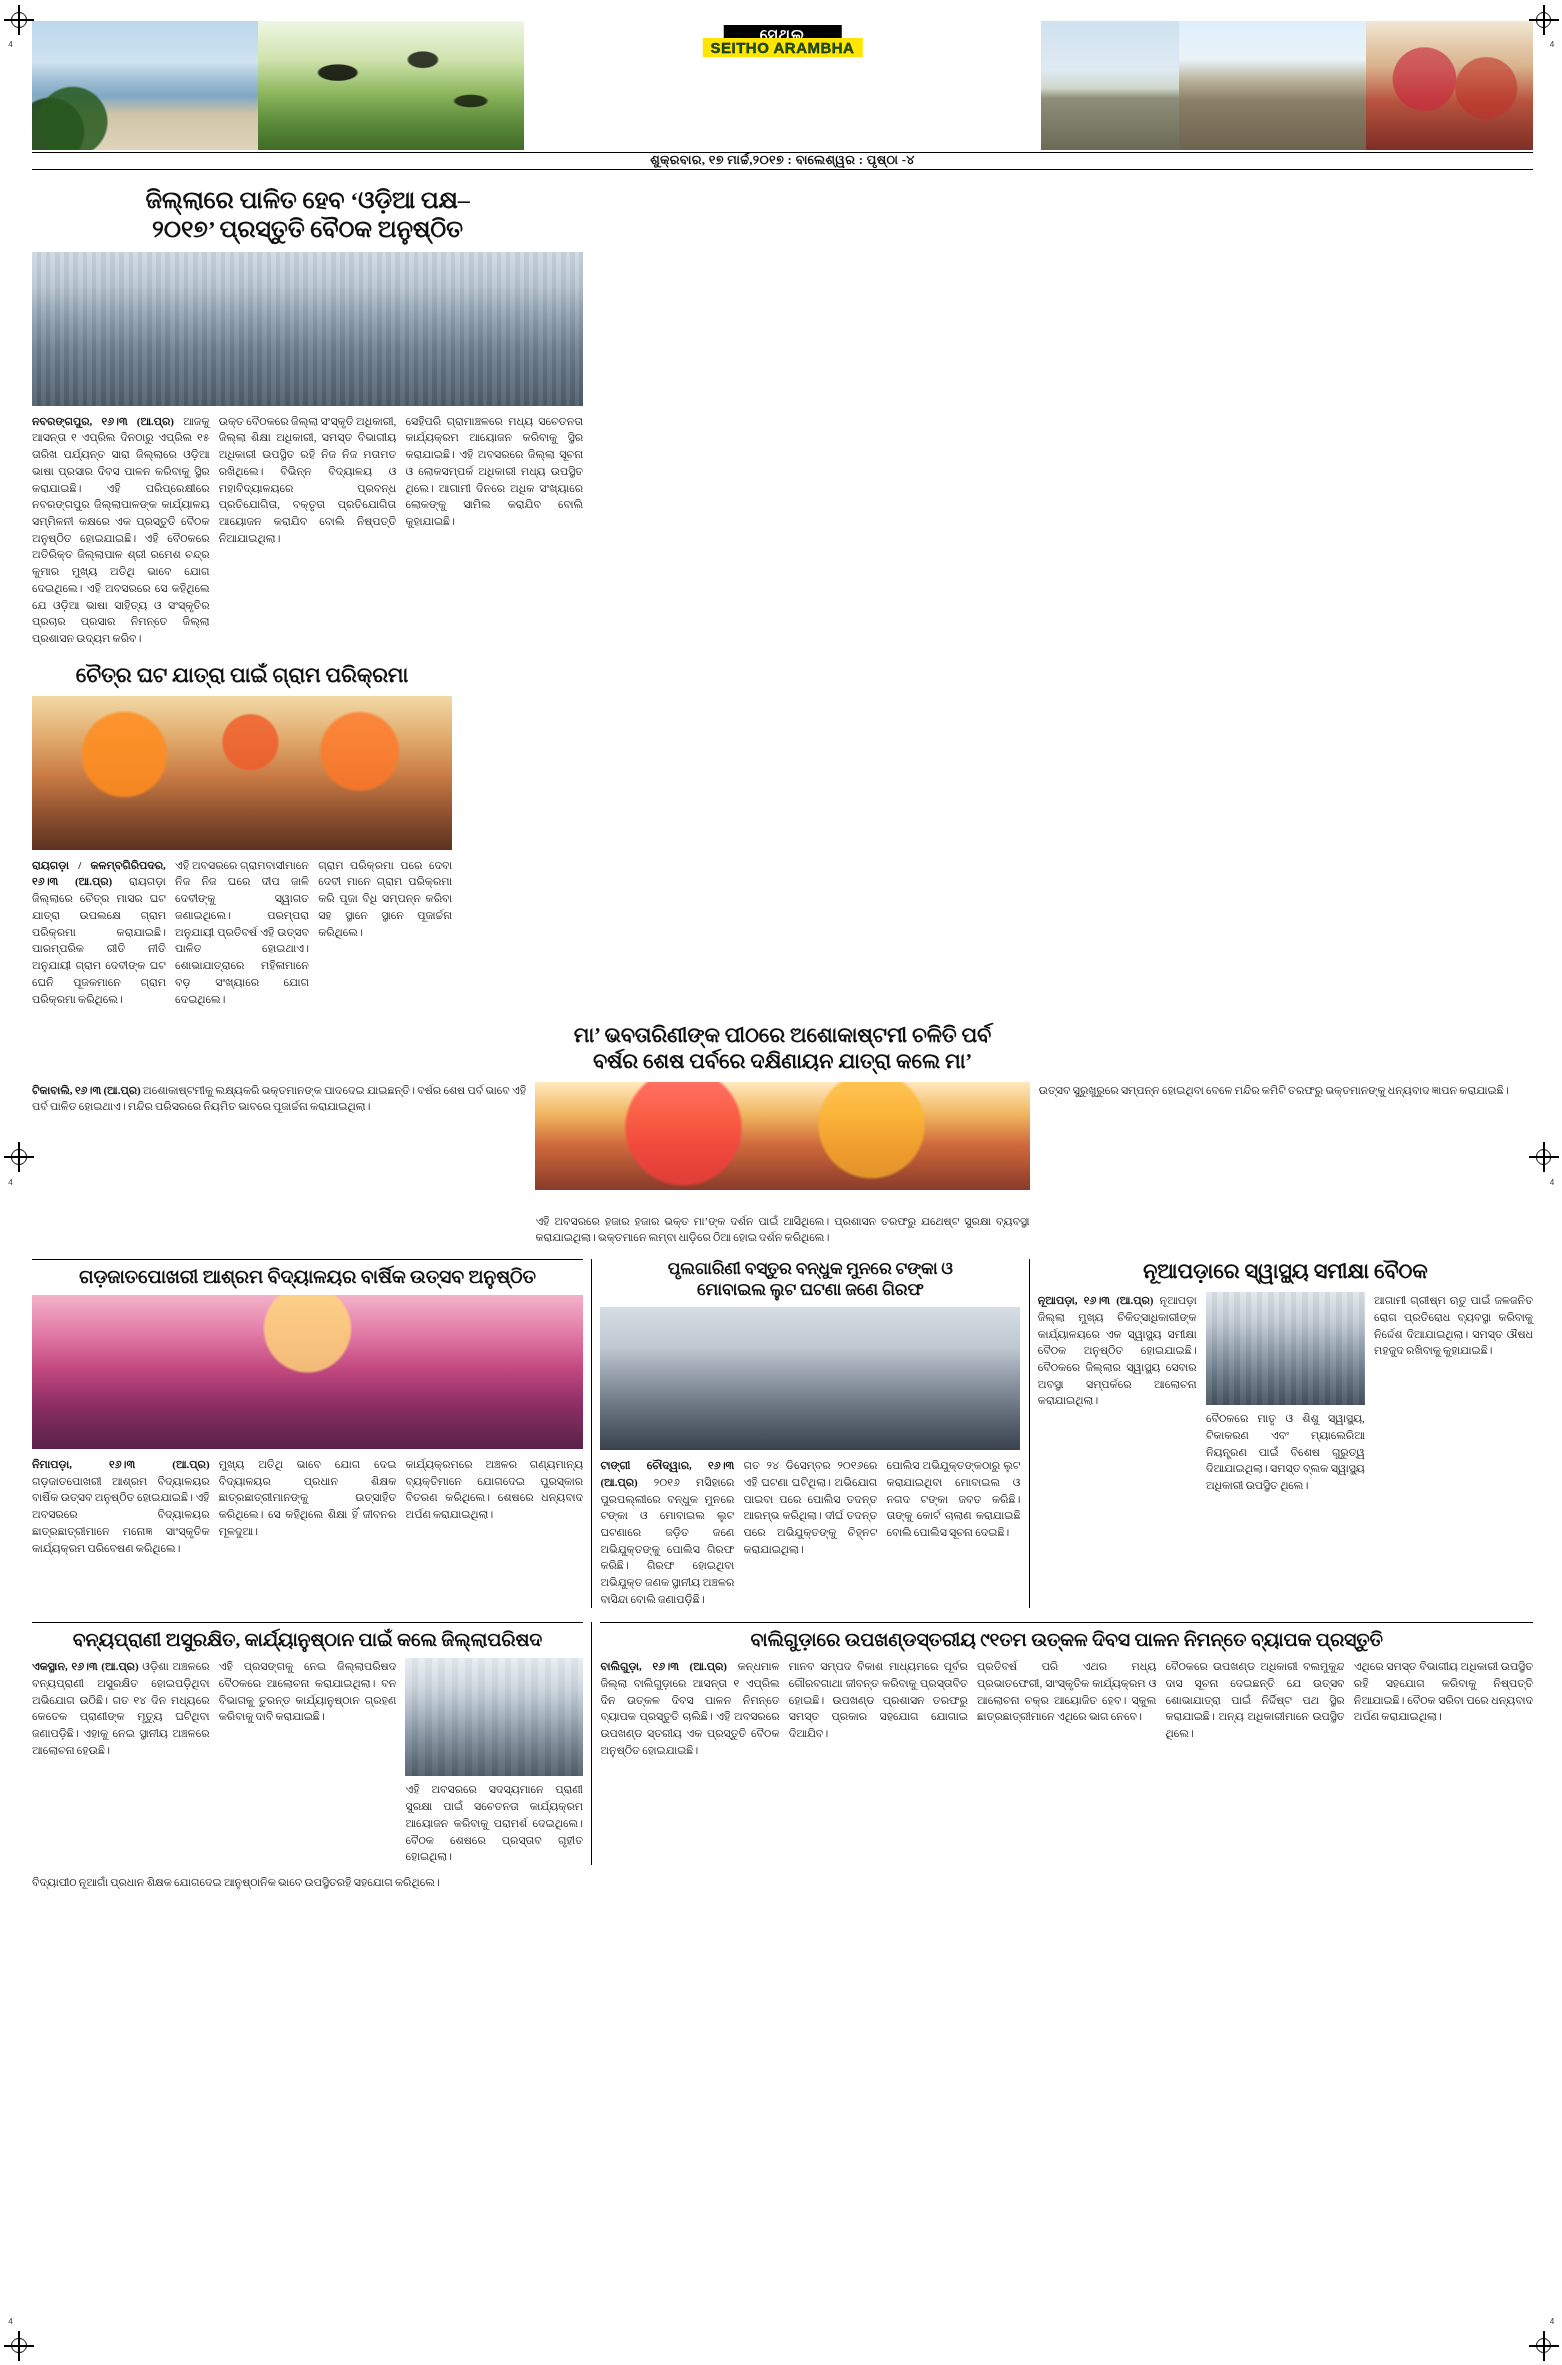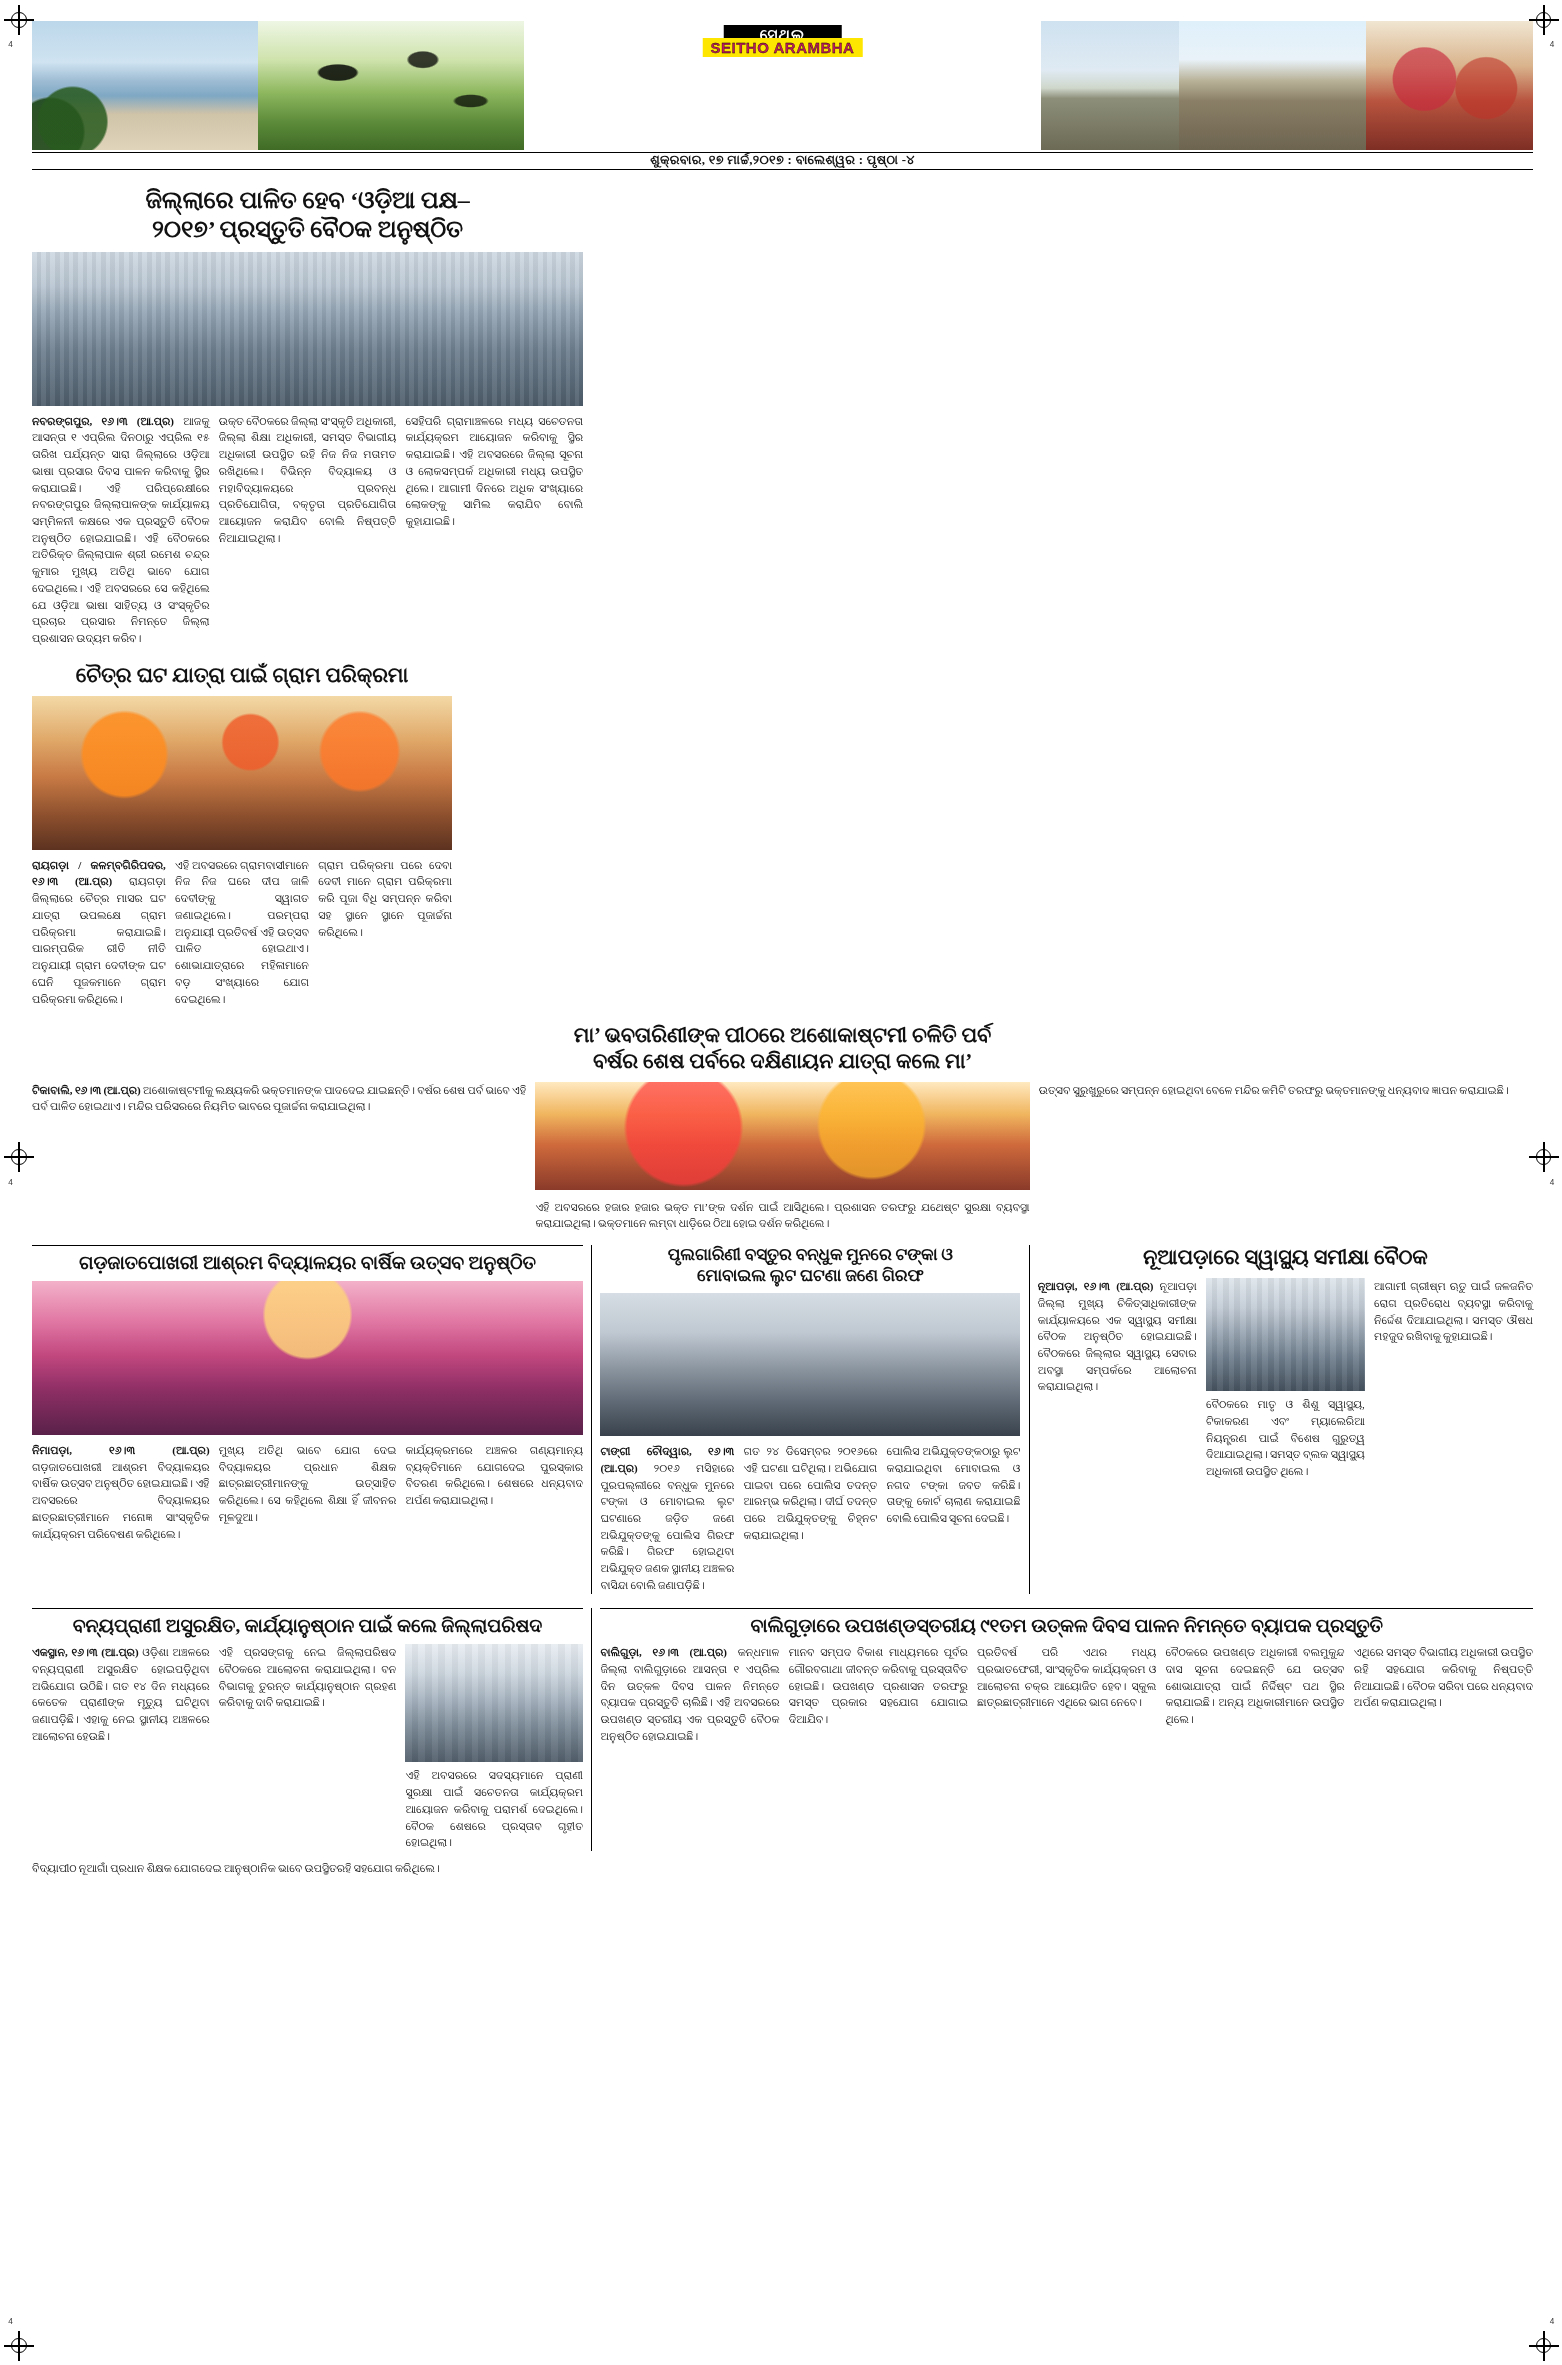--- a/index.html
+++ b/index.html
@@ -71,21 +71,21 @@
   .logo-top {
     background:#000; color:#fff; font-family:"Liberation Sans", sans-serif;
     font-weight:bold; font-size:15.4px; letter-spacing:1px;
     padding:2px 36px 3.1px; display:inline-block; line-height:1.05;
   }
   .logo-main {
     font-family:"Liberation Serif", serif; font-weight:bold;
     font-size:86px; line-height:.88; letter-spacing:-2px; margin-top:1px; color:#000;
   }
   .logo-tag {
-    display:inline-block; background:#ffe600; color:#be185d;
+    display:inline-block; background:#ffe600; color:#14532d;
     font-family:"Liberation Sans", sans-serif; font-weight:bold; font-size:15px;
     letter-spacing:0.5px; padding:1px 8.2px; margin-top:-13.3px; position:relative; z-index:4;
     -webkit-text-stroke:0.3px #000;
   }
 
   
   .datebar {
     position:absolute; left:0; right:0; top:131px; height:18px;
     border-top:1.5px solid #000; border-bottom:1.5px solid #000;
     display:flex; align-items:center; justify-content:center;
@@ -257,21 +257,21 @@
     <div style="flex:1 1 0; min-width:0;">
       <div class="hl lg">ମା’ ଭବତାରିଣୀଙ୍କ ପୀଠରେ ଅଶୋକାଷ୍ଟମୀ ଚଳିତି ପର୍ବ</div>
       <div class="hl lg">ବର୍ଷର ଶେଷ ପର୍ବରେ ଦକ୍ଷିଣାୟନ ଯାତ୍ରା କଲେ ମା’</div>
       <div class="cols" style="margin-top:7.2px;">
         <div class="col body">
           <span class="lead">ଟିକାବାଲି, ୧୬।୩ (ଆ.ପ୍ର)</span>
           <span>ଅଶୋକାଷ୍ଟମୀକୁ ଲକ୍ଷ୍ୟକରି ଭକ୍ତମାନଙ୍କ ପାଦଦେଇ ଯାଇଛନ୍ତି। ବର୍ଷର ଶେଷ ପର୍ବ ଭାବେ ଏହି ପର୍ବ ପାଳିତ ହୋଇଥାଏ। ମନ୍ଦିର ପରିସରରେ ନିୟମିତ ଭାବରେ ପୂଜାର୍ଚ୍ଚନା କରାଯାଇଥିଲା।</span>
         </div>
         <div class="col">
           <div class="photo deity" style="height:108px;"></div>
-          <div class="body" style="margin-top:9px;">ଏହି ଅବସରରେ ହଜାର ହଜାର ଭକ୍ତ ମା’ଙ୍କ ଦର୍ଶନ ପାଇଁ ଆସିଥିଲେ। ପ୍ରଶାସନ ତରଫରୁ ଯଥେଷ୍ଟ ସୁରକ୍ଷା ବ୍ୟବସ୍ଥା କରାଯାଇଥିଲା। ଭକ୍ତମାନେ ଲମ୍ବା ଧାଡ଼ିରେ ଠିଆ ହୋଇ ଦର୍ଶନ କରିଥିଲେ।</div>
+          <div class="body" style="margin-top:23px;">ଏହି ଅବସରରେ ହଜାର ହଜାର ଭକ୍ତ ମା’ଙ୍କ ଦର୍ଶନ ପାଇଁ ଆସିଥିଲେ। ପ୍ରଶାସନ ତରଫରୁ ଯଥେଷ୍ଟ ସୁରକ୍ଷା ବ୍ୟବସ୍ଥା କରାଯାଇଥିଲା। ଭକ୍ତମାନେ ଲମ୍ବା ଧାଡ଼ିରେ ଠିଆ ହୋଇ ଦର୍ଶନ କରିଥିଲେ।</div>
         </div>
         <div class="col body">ଉତ୍ସବ ସୁରୁଖୁରୁରେ ସମ୍ପନ୍ନ ହୋଇଥିବା ବେଳେ ମନ୍ଦିର କମିଟି ତରଫରୁ ଭକ୍ତମାନଙ୍କୁ ଧନ୍ୟବାଦ ଜ୍ଞାପନ କରାଯାଇଛି।</div>
       </div>
     </div>
   </div>
 
   <div style="display:flex; margin-top:13.3px;">
 
     <div style="width:551px;">
       <div class="rule" style="margin-bottom:5.1px;"></div>

